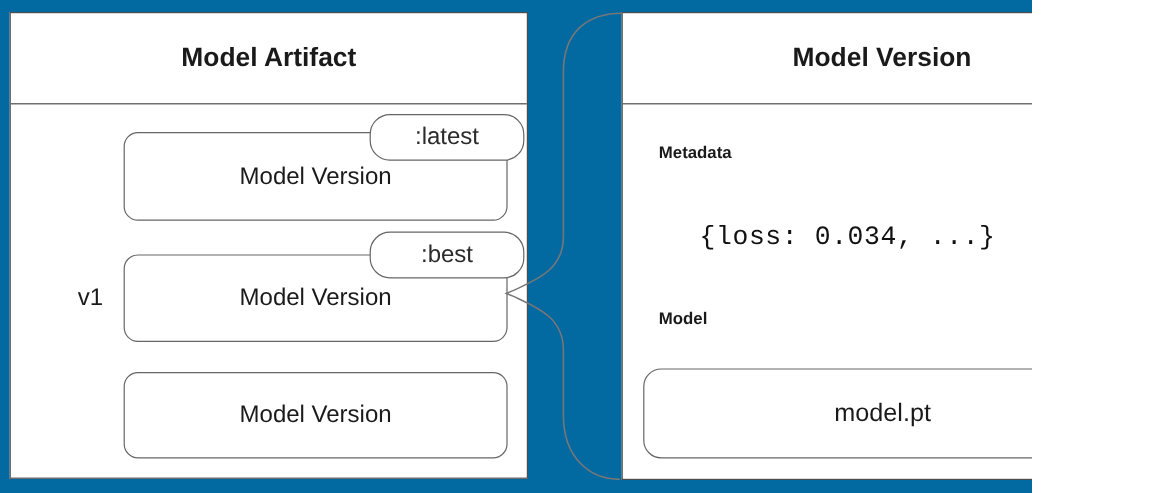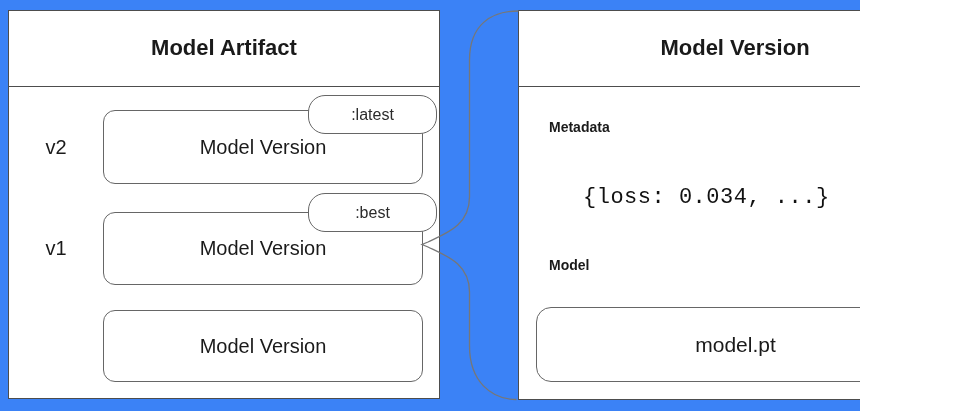--- a/index.html
+++ b/index.html
@@ -1,20 +1,20 @@
 <!DOCTYPE html>
 <html><head>
 <meta charset="utf-8">
 <style>
   html, body { margin: 0; padding: 0; background: #ffffff; }
   .canvas {
     position: relative;
     width: 860px;
     height: 411px;
-    background: #3b82f6;
+    background: #0369a1;
     font-family: "Liberation Sans", sans-serif;
     color: #1a1a1a;
     overflow: hidden;
   }
   .panel {
     position: absolute;
     background: #ffffff;
     border: 1.5px solid #4d4d4d;
     box-sizing: border-box;
   }
@@ -34,21 +34,21 @@
   .version-label {
     position: absolute;
     left: 17px;
     width: 60px;
     height: 28px;
     line-height: 28px;
     text-align: center;
     font-size: 20px;
   }
   .label-v2 { top: 122px; }
-  .label-v1 { top: 223px; }
+  .label-v1 { top: 223px; text-align: right; }
   .label-v0 { top: 321px; }
   .version-box {
     position: absolute;
     left: 94px;
     width: 320px;
     border: 1px solid #666666;
     border-radius: 12px;
     background: #ffffff;
     box-sizing: border-box;
     display: flex;
@@ -64,21 +64,21 @@
     left: 299px;
     width: 129px;
     height: 39px;
     border: 1px solid #666666;
     border-radius: 17px;
     background: #ffffff;
     box-sizing: border-box;
     display: flex;
     align-items: center;
     justify-content: center;
-    font-size: 16px;
+    font-size: 20px;
     color: #2b2b2b;
     z-index: 3;
   }
   .tag-latest { top: 84px; }
   .tag-best   { top: 182px; }
   .section-label {
     position: absolute;
     left: 30px;
     font-weight: bold;
     font-size: 14px;
@@ -120,21 +120,20 @@
   }
 </style>
 </head>
 <body>
 
 <div class="canvas">
 
   <div class="panel panel-left">
     <div class="panel-title">Model Artifact</div>
 
-    <div class="version-label label-v2">v2</div>
     <div class="version-box box-v2">
       <span>Model Version</span>
     </div>
     <div class="alias-tag tag-latest">
       <span>:latest</span>
     </div>
 
     <div class="version-label label-v1">v1</div>
     <div class="version-box box-v1">
       <span>Model Version</span>

